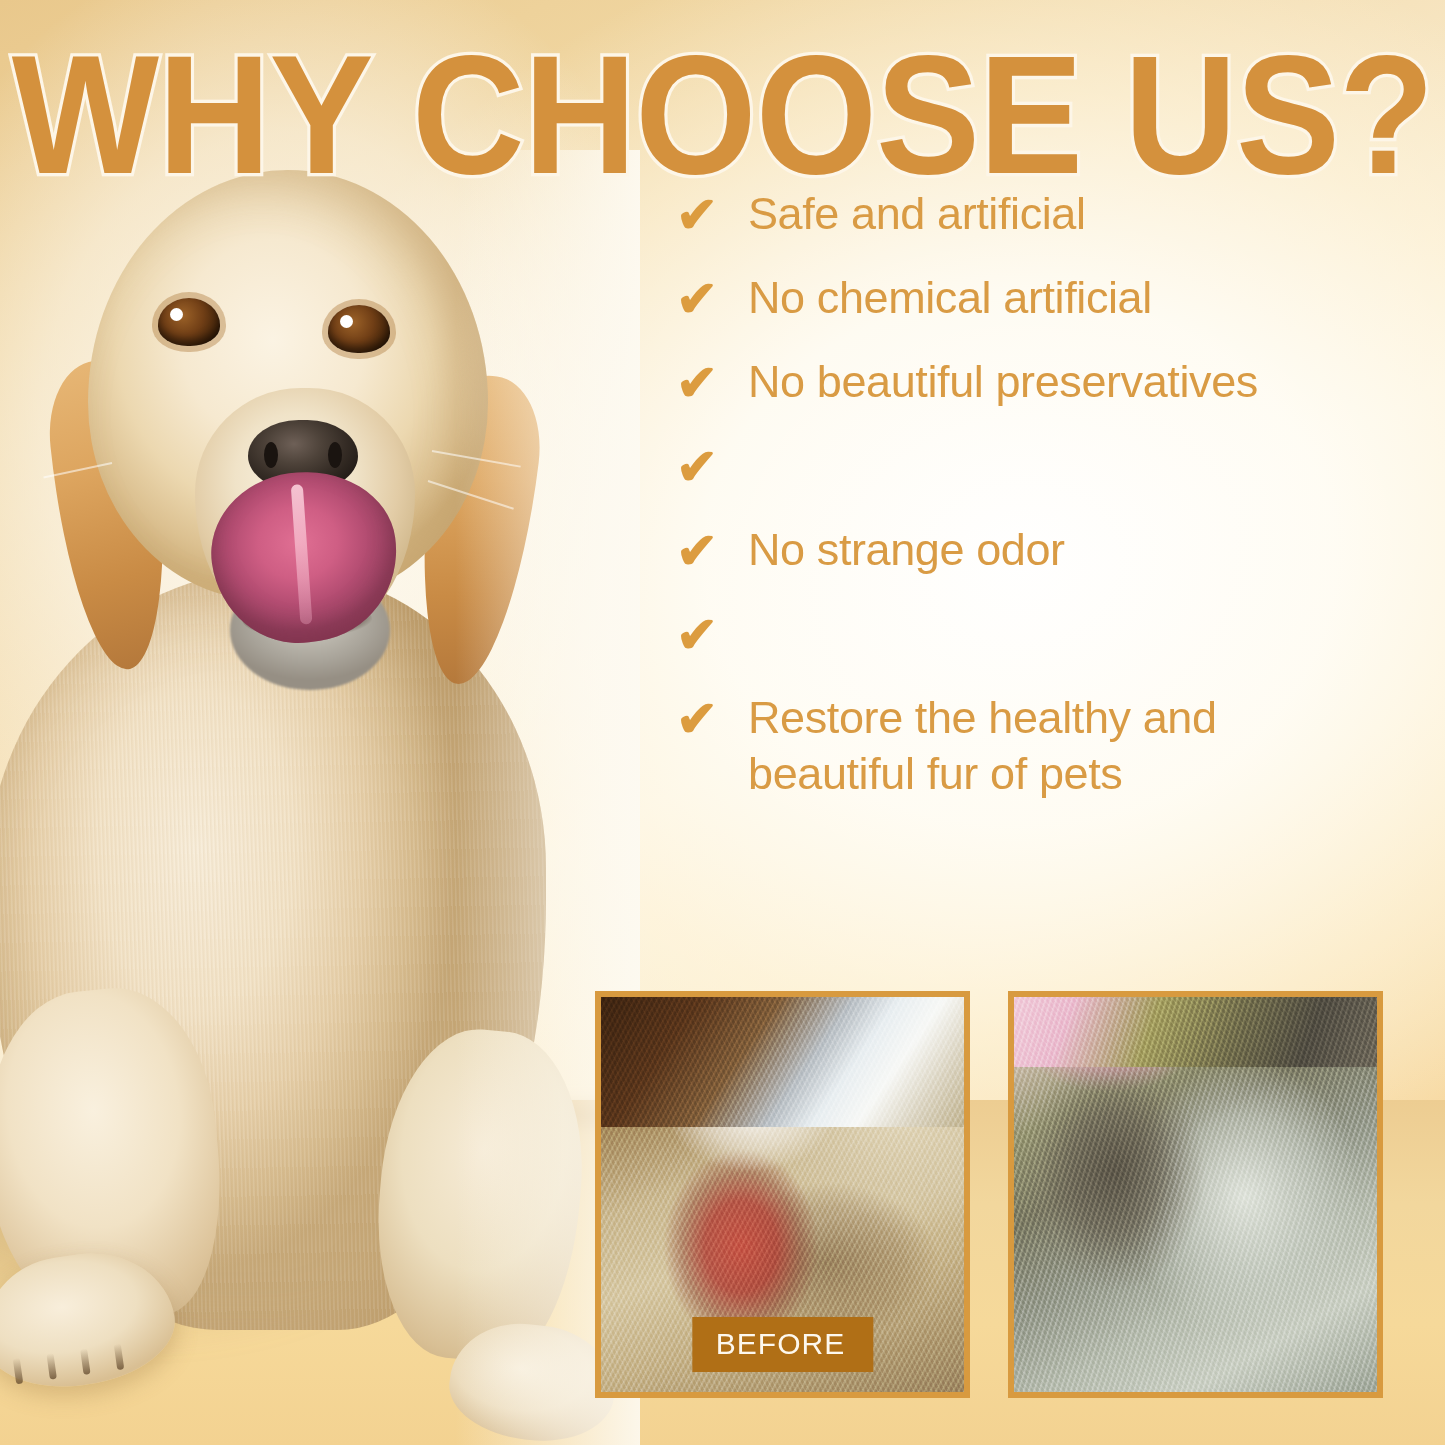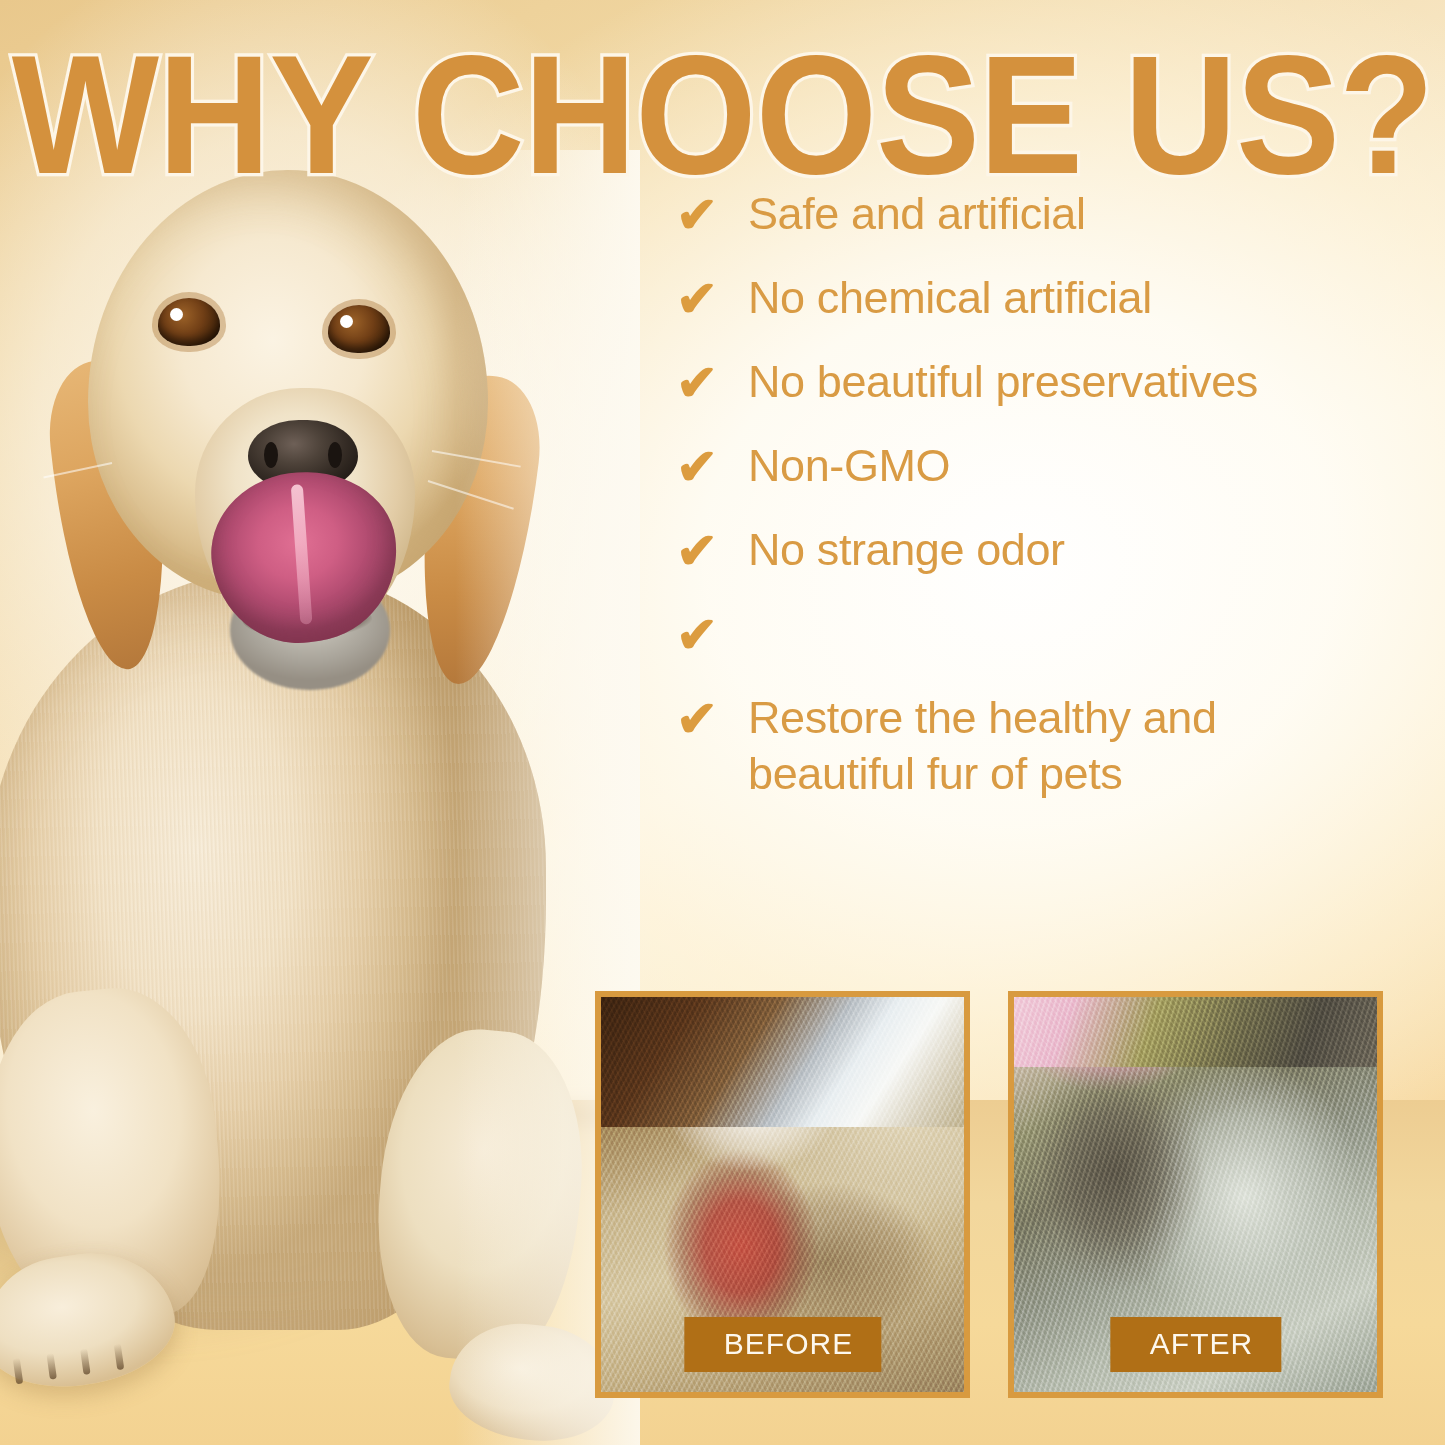--- a/index.html
+++ b/index.html
@@ -169,21 +169,21 @@
   .panel-label {
     position: absolute;
     bottom: 20px;
     left: 50%;
     transform: translateX(-50%);
     background: #b06f16;
     color: #fdf8ee;
     font-size: 30px;
     line-height: 30px;
     letter-spacing: 1px;
-    padding: 12px 28px 13px 40px;
+    padding: 12px 28px 13px 24px;
     white-space: nowrap;
   }
 
   
   .dog-wrap {
     position: absolute;
     left: -20px;
     top: 150px;
     width: 640px;
     height: 1180px;
@@ -462,21 +462,20 @@
       <span class="benefit-text">No chemical artificial</span>
     </div>
 
     <div class="benefit-row">
       <span class="check-icon">✔</span>
       <span class="benefit-text">No beautiful preservatives</span>
     </div>
 
     <div class="benefit-row">
       <span class="check-icon">✔</span>
-      <span class="benefit-text">Non-GMO</span>
     </div>
 
     <div class="benefit-row">
       <span class="check-icon">✔</span>
       <span class="benefit-text">No strange odor</span>
     </div>
 
     <div class="benefit-row">
       <span class="check-icon">✔</span>
     </div>
@@ -493,16 +492,15 @@
     <div class="panel-photo photo-before">
       <div class="photo-before-top"></div>
     </div>
     <div class="panel-label">BEFORE</div>
   </div>
 
   <div class="panel panel-after">
     <div class="panel-photo photo-after">
       <div class="photo-after-top"></div>
     </div>
-    <div class="panel-label">AFTER</div>
   </div>
 
 </div>
 
 </body></html>

